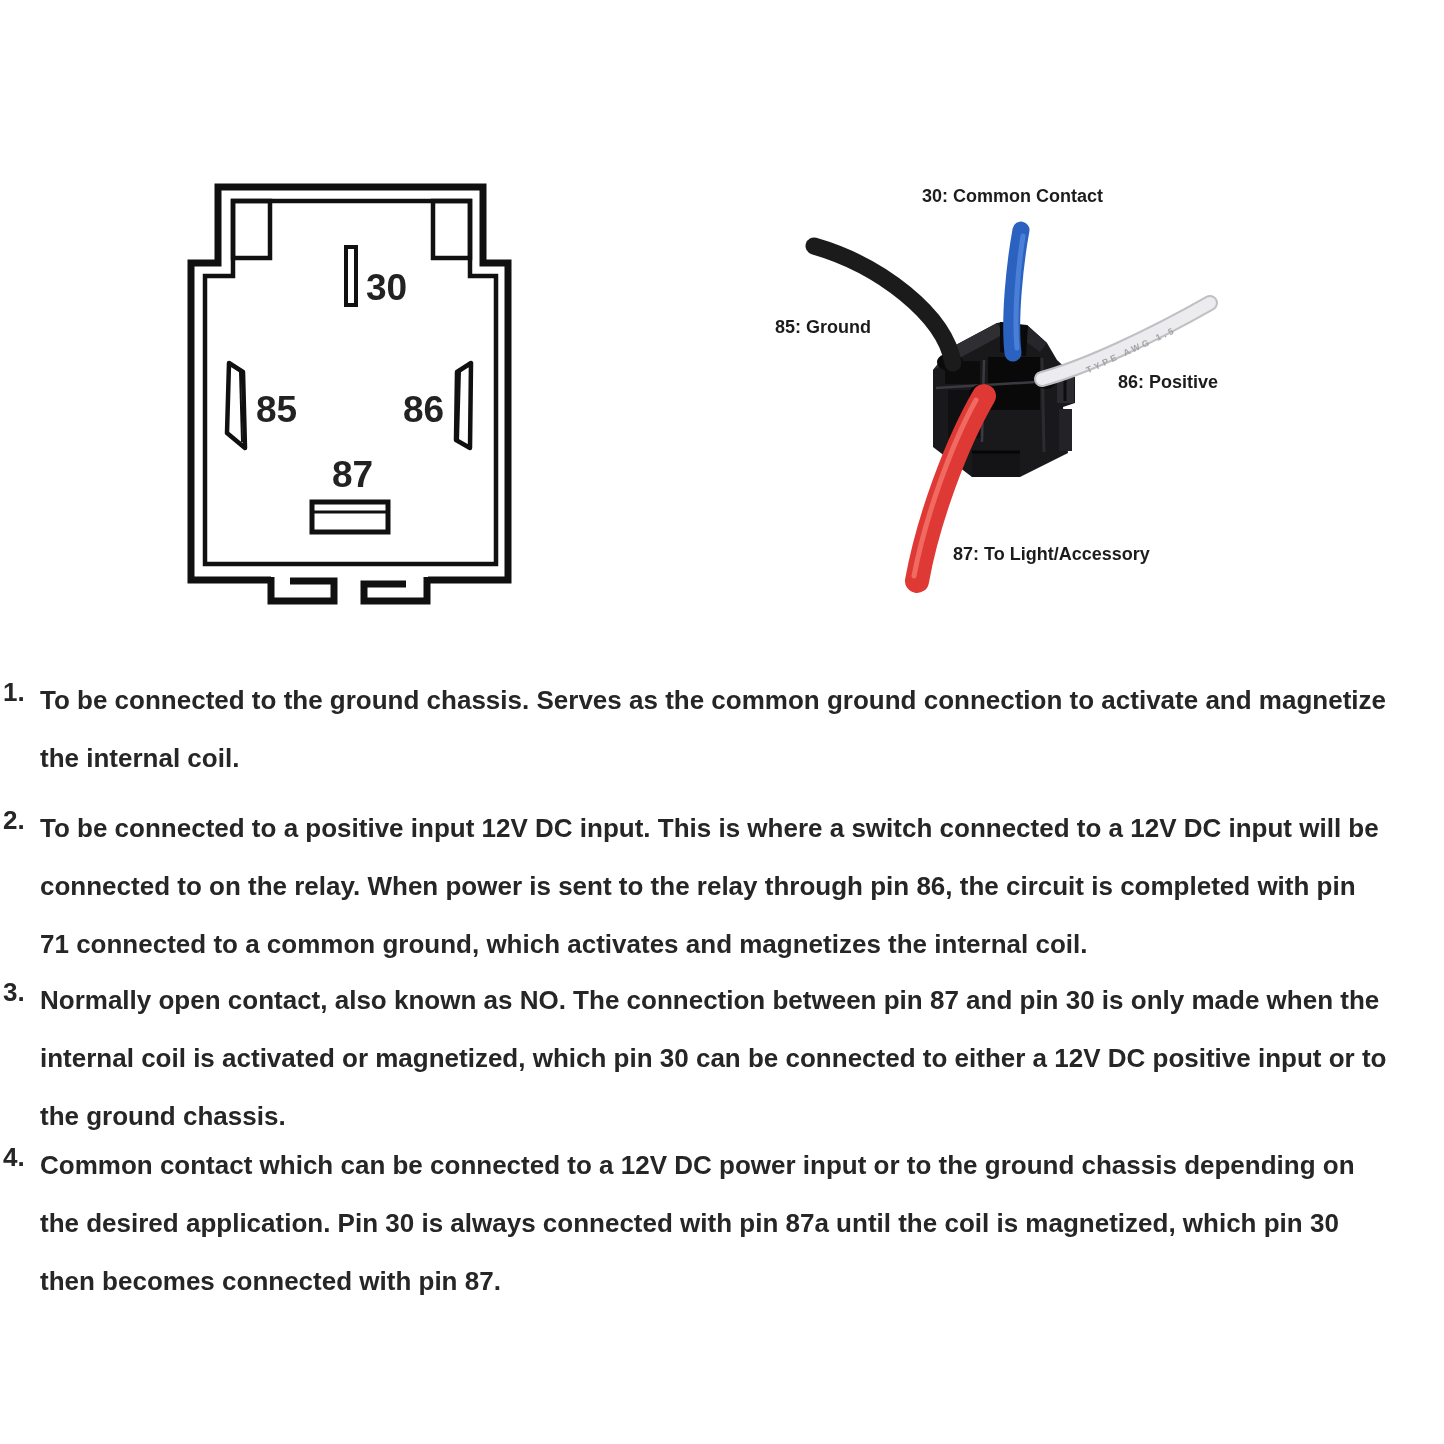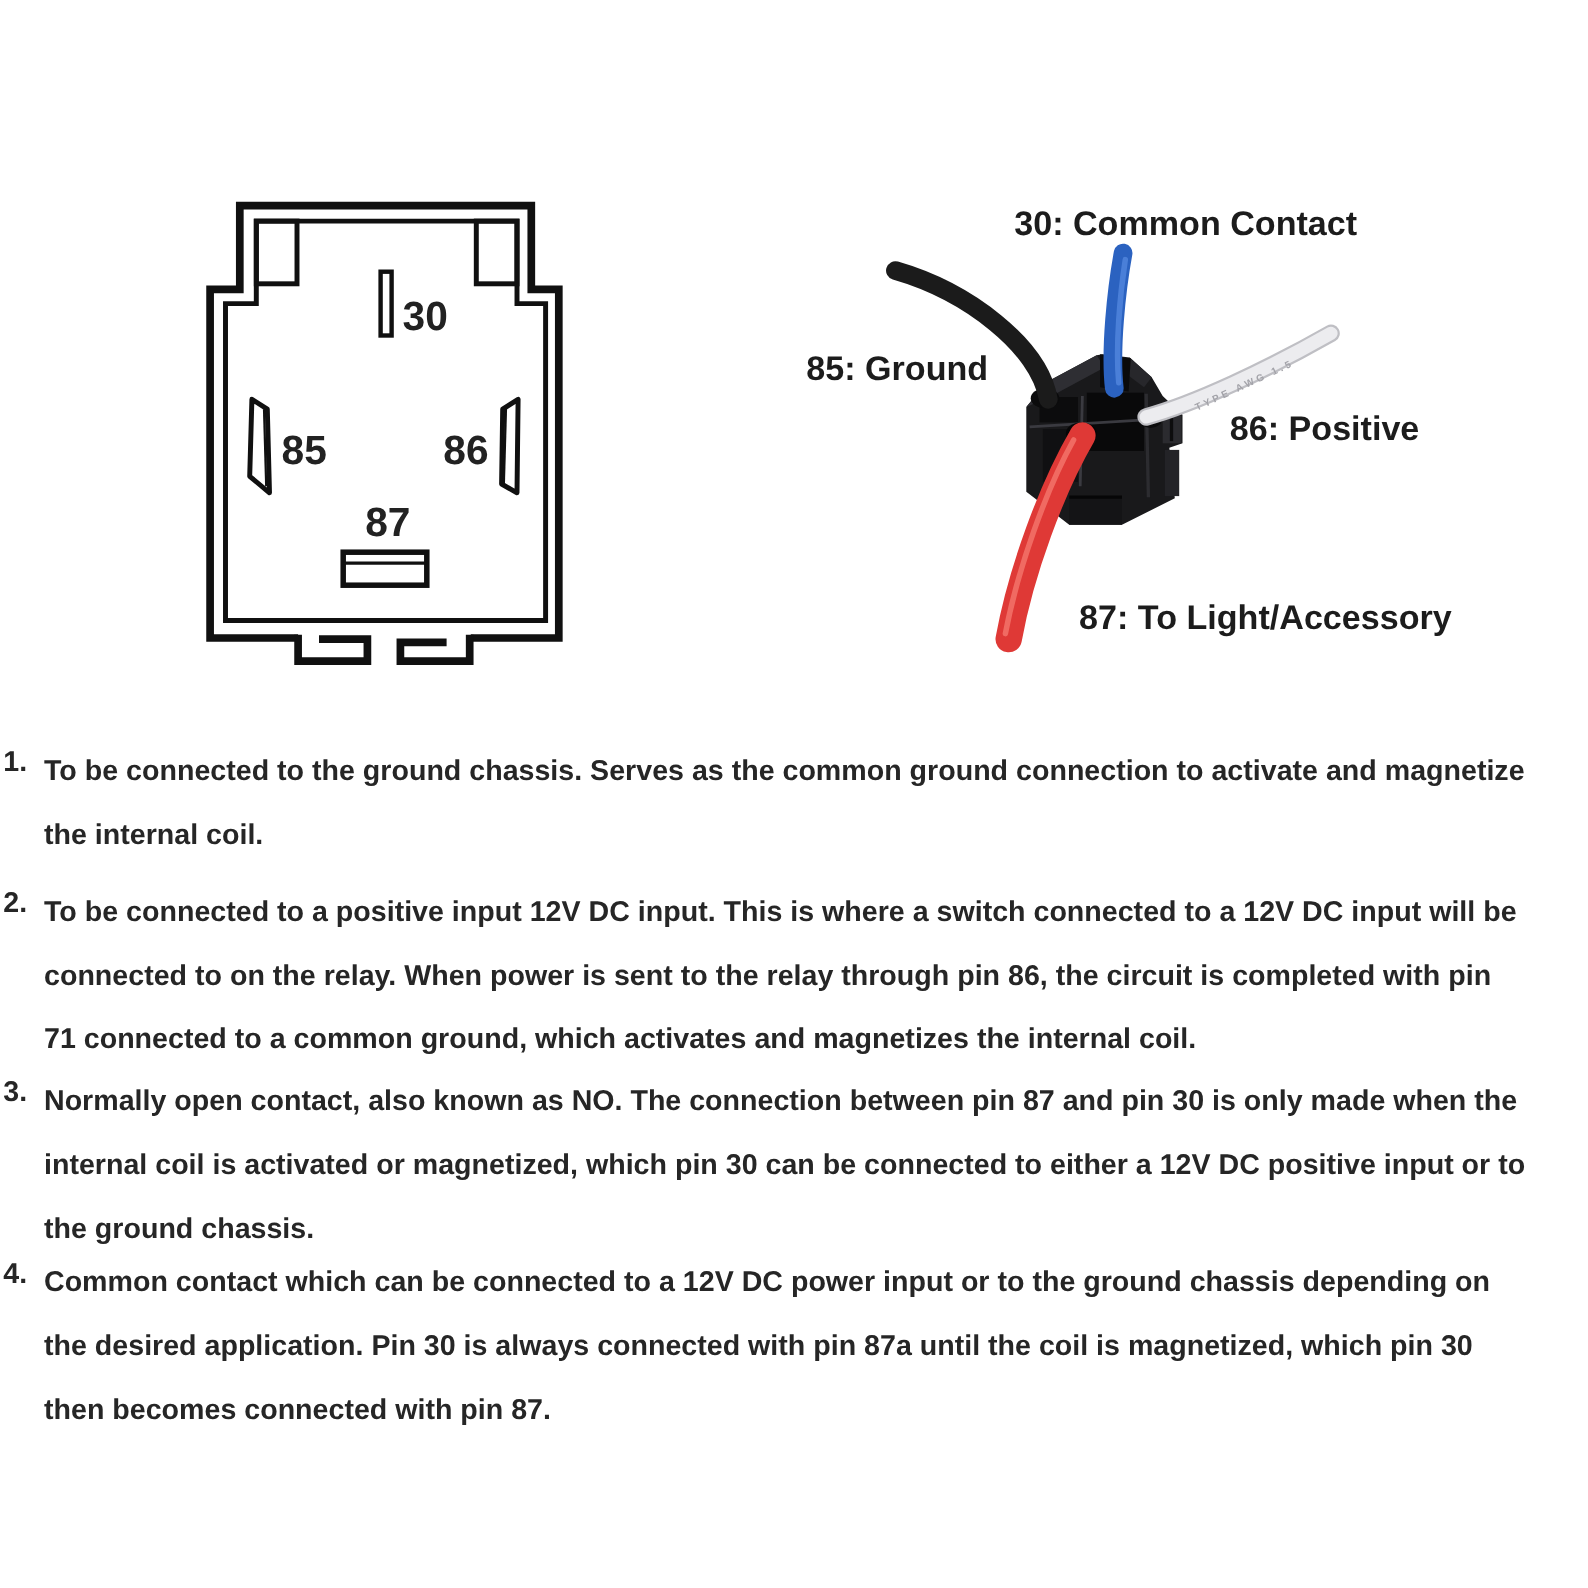--- a/index.html
+++ b/index.html
@@ -2,21 +2,21 @@
 <html><head>
 <meta charset="utf-8">
 <style>
   html,body{margin:0;padding:0;background:#ffffff;}
   #canvas{
     position:relative;width:1444px;height:1444px;background:#ffffff;overflow:hidden;
     font-family:"Liberation Sans",sans-serif;
   }
   .abs{position:absolute;}
   .photo-label{
-    position:absolute;font-weight:700;font-size:31px;color:#1c1c1c;
+    position:absolute;font-weight:700;font-size:18px;color:#1c1c1c;
     white-space:nowrap;letter-spacing:0px;
   }
   .note-item{position:absolute;left:0;width:1410px;}
   .note-number{
     position:absolute;left:3px;top:0;font-weight:700;font-size:26px;
     line-height:42px;color:#262626;
   }
   .note-text{
     margin-left:40px;font-weight:700;font-size:26px;line-height:58px;
     color:#262626;white-space:pre-line;
@@ -90,23 +90,23 @@
 
     <path d="M1042,379 C1086,367 1152,336 1210,303" fill="none" stroke="#bfbfc4" stroke-width="16" stroke-linecap="round"></path>
     <path d="M1042,379 C1086,367 1152,336 1210,303" fill="none" stroke-width="12" stroke-linecap="round" stroke="#ececef"></path>
     <text x="1082" y="358" font-size="9" font-weight="700" fill="#a3a3a9" letter-spacing="3" transform="rotate(-25 1120 352)">TYPE AWG 1.5</text>
 
     <path d="M984,396 C956,444 928,520 917,581" fill="none" stroke-width="24" stroke-linecap="round" stroke="#df3936"></path>
     <path d="M976,400 C951,445 925,518 914,576" fill="none" stroke="#f3736a" stroke-width="5" stroke-linecap="round" opacity="0.85"></path>
   </svg>
 
   <div class="photo-label" style="left:922px;top:186px;">30: Common Contact</div>
-  <div class="photo-label" style="left:733px;top:317px;">85: Ground</div>
+  <div class="photo-label" style="left:775px;top:317px;">85: Ground</div>
   <div class="photo-label" style="left:1118px;top:372px;">86: Positive</div>
-  <div class="photo-label" style="left:953px;top:544px;margin-left:28px;">87: To Light/Accessory</div>
+  <div class="photo-label" style="left:953px;top:544px;">87: To Light/Accessory</div>
 
   <div>
     <div class="note-item" style="top:671px;">
       <span class="note-number">1.</span>
       <div class="note-text">To be connected to the ground chassis. Serves as the common ground connection to activate and magnetize
 the internal coil.</div>
     </div>
     <div class="note-item" style="top:799px;">
       <span class="note-number">2.</span>
       <div class="note-text">To be connected to a positive input 12V DC input. This is where a switch connected to a 12V DC input will be

